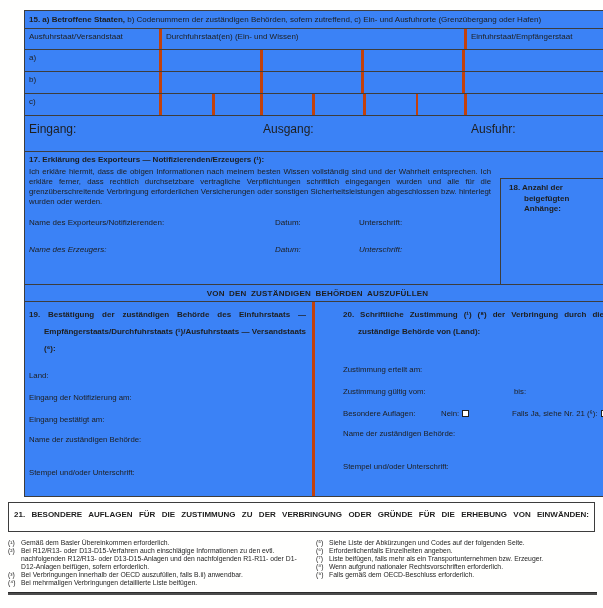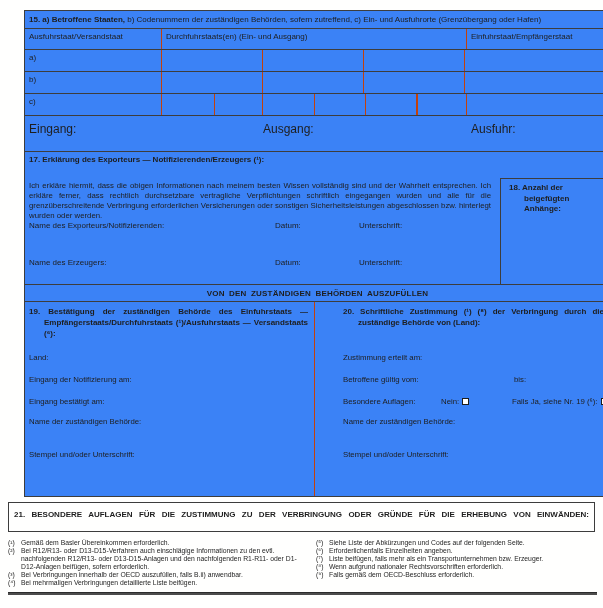--- a/index.html
+++ b/index.html
@@ -7,21 +7,21 @@
   .page {
     position:relative; width:603px; height:608px; background:#fffffe;
     font-family:"Liberation Sans","DejaVu Sans",sans-serif;
     color:#1e1e1e; -webkit-font-smoothing:antialiased;
   }
   .main-box {
     position:absolute; left:24px; top:10px; width:587px; height:487px;
     border:1px solid #3d3d3d; background:#3b82f6;
   }
   .bb { border-bottom:1px solid #3d3d3d; }
-  .br { border-right:1px solid #c2410c; }
+  .br { border-right:3px solid #c2410c; }
 
   
   .s15-title { height:18px; padding:4px 4px 0 4px; font-size:8px; white-space:nowrap; overflow:hidden; }
   .s15-title .bold { font-weight:bold; }
   .trow { display:flex; width:100%; }
   .hrow { height:21px; }
   .drow { height:22px; }
   .cell { padding:3px 3px 0 4px; font-size:8px; overflow:hidden; white-space:nowrap; }
   .c-label { width:137px; }
   .c-mid   { width:305px; }
@@ -30,40 +30,40 @@
 
   
   .s16 { height:36px; }
   .s16-title { padding:3px 4px 0 4px; font-size:8px; font-weight:bold; white-space:nowrap; }
   .s16-fields { position:relative; height:18px; font-size:12px; }
   .s16-fields .f { position:absolute; top:6px; }
 
   
   .s17 { position:relative; height:133px; }
   .s17-title { padding:3px 4px 0 4px; font-size:8px; font-weight:bold; }
-  .s17-par { width:462px; margin:17px 0 0 4px; font-size:7.8px; line-height:10px; text-align:justify; }
+  .s17-par { width:462px; margin:3px 0 0 4px; font-size:7.8px; line-height:10px; text-align:justify; }
   .sig-row { display:flex; width:468px; margin-left:4px; font-size:8px; }
   .sig-row .n { width:246px; } .sig-row .d { width:84px; } .sig-row .u { flex:1; }
-  .sig-row.first { } .sig-row.second { margin-top:28px; }
+  .sig-row.first { margin-top:11px; } .sig-row.second { margin-top:18px;font-style:italic; }
   .box18 {
     position:absolute; left:475px; top:26px; right:0; bottom:0;
     border-left:1px solid #3d3d3d; border-top:1px solid #3d3d3d;
     padding:4px 5px 0 8px; font-size:8px; font-weight:bold; line-height:10.5px;
   }
   .box18 .hang { display:block; padding-left:15px; text-indent:-15px; }
 
   
   .band { height:17px; text-align:center; font-size:8px; font-weight:bold;
           padding-top:4px; word-spacing:2px; letter-spacing:.2px; }
 
   
   .s1920 { display:flex; height:194px; }
   .col19 { width:290px; }
   .col20 { flex:1; position:relative;margin-left:22px; }
-  .blk-title { padding:4px 6px 0 4px; font-size:8px; font-weight:bold; line-height:11px; text-align:justify; }
+  .blk-title { padding:4px 6px 0 4px; font-size:8px; font-weight:bold; line-height:17px; text-align:justify; }
   .blk-title .hang { display:block; padding-left:15px; text-indent:-15px; }
   .fline { position:relative; height:10px; font-size:7.8px; padding-left:4px; }
   .col20 .fline { padding-left:6px; }
   .fline .abs { position:absolute; top:0; }
   .mt25 { margin-top:25px; } .mt14 { margin-top:14px; } .mt12 { margin-top:12px; }
   .mt10 { margin-top:10px; } .mt23 { margin-top:23px; }
   .chk { display:inline-block; width:7px; height:7px; border:1px solid #1e1e1e;
          vertical-align:-1px; margin-left:3px; background:#fffffe; }
 
   
@@ -88,21 +88,21 @@
 
 <div class="page">
 
   <div class="main-box">
 
     <div class="s15-title bb">
       <span class="bold">15. a) Betroffene Staaten,</span><span> b) Codenummern der zuständigen Behörden, sofern zutreffend, c) Ein- und Ausfuhrorte (Grenzübergang oder Hafen)</span>
     </div>
     <div class="trow hrow bb">
       <div class="cell c-label br">Ausfuhrstaat/Versandstaat</div>
-      <div class="cell c-mid br">Durchfuhrstaats(en) (Ein- und Ausgang)</div>
+      <div class="cell c-mid br">Durchfuhrstaat(en) (Ein- und Wissen)</div>
       <div class="cell c-right">Einfuhrstaat/Empfängerstaat</div>
     </div>
     <div class="trow drow bb">
       <div class="cell c-label br">a)</div>
       <div class="cell mid3 br"></div>
       <div class="cell mid3 br"></div>
       <div class="cell mid3 br"></div>
       <div class="cell c-right"></div>
     </div>
     <div class="trow drow bb">
@@ -161,27 +161,27 @@
         <div class="fline mt12"><span>Eingang bestätigt am:</span></div>
         <div class="fline mt10"><span>Name der zuständigen Behörde:</span></div>
         <div class="fline mt23"><span>Stempel und/oder Unterschrift:</span></div>
       </div>
       <div class="col20">
         <div class="blk-title" style="padding-left:6px">
           <span class="hang"><span>20.</span> <span>Schriftliche Zustimmung (¹) (⁸) der Verbringung durch die zuständige Behörde von (Land):</span></span>
         </div>
         <div class="fline mt25"><span>Zustimmung erteilt am:</span></div>
         <div class="fline mt12">
-          <span>Betroffene gültig vom:</span>
+          <span>Zustimmung gültig vom:</span>
           <span class="abs" style="left:177px">bis:</span>
         </div>
         <div class="fline mt12">
           <span>Besondere Auflagen:</span>
           <span class="abs" style="left:104px"><span>Nein:</span><span class="chk"></span></span>
-          <span class="abs" style="left:175px"><span>Falls Ja, siehe Nr. 19 (⁶):</span><span class="chk"></span></span>
+          <span class="abs" style="left:175px"><span>Falls Ja, siehe Nr. 21 (⁶):</span><span class="chk"></span></span>
         </div>
         <div class="fline mt10"><span>Name der zuständigen Behörde:</span></div>
         <div class="fline mt23"><span>Stempel und/oder Unterschrift:</span></div>
       </div>
     </div>
   </div>
 
   <div class="s21-box">
     <span>21. BESONDERE AUFLAGEN FÜR DIE ZUSTIMMUNG ZU DER VERBRINGUNG ODER GRÜNDE FÜR DIE ERHEBUNG VON EINWÄNDEN:</span>
   </div>

